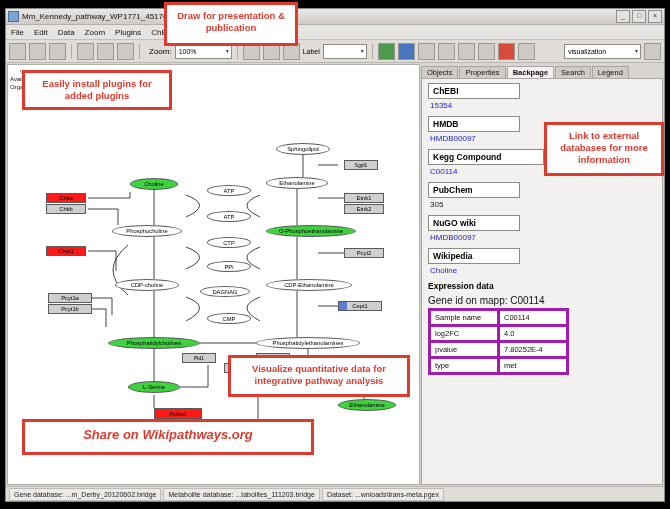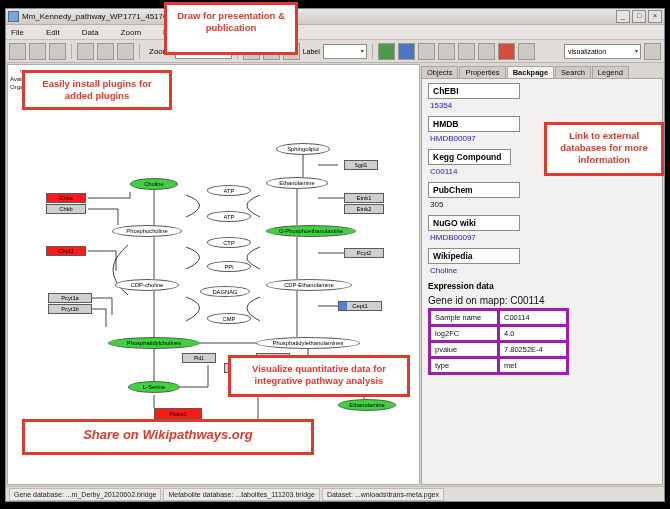--- a/index.html
+++ b/index.html
@@ -18,21 +18,21 @@
     border-bottom:1px solid #b3afaa;display:flex;align-items:center;
     font-size:8px;color:#111;padding:0 2px;flex:none;
   }
   .titlebar .tico{width:9px;height:9px;background:#7aa5d2;border:1px solid #4a6f99;margin-right:3px;}
   .titlebar .ttext{flex:1;white-space:nowrap;overflow:hidden;}
   .winbtns{display:flex;gap:2px;}
   .winbtn{width:12px;height:11px;border:1px solid #8d8d8d;background:#e4e2de;
           font-size:7px;line-height:10px;text-align:center;color:#333;}
   
   .menubar{height:14px;background:#e6e4e0;border-bottom:1px solid #c3bfba;
-           display:flex;align-items:center;font-size:8px;color:#111;flex:none;gap:12px;}
+           display:flex;align-items:center;font-size:8px;color:#111;flex:none;}
   .menubar span{padding:0 5px;}
   
   .toolbar{height:22px;background:#e0ddd9;border-bottom:1px solid #b9b5b0;
            display:flex;align-items:center;gap:3px;padding:0 3px;flex:none;font-size:8px;}
   .tbtn{width:15px;height:15px;border:1px solid #9b9792;background:#efeeec;}
   .tbtn.red{background:#d84a3a;}
   .tbtn.green{background:#4c9a4c;}
   .tbtn.blue{background:#4a76c0;}
   .tbtn.gray{background:#cdcac5;}
   .sep{width:1px;height:15px;background:#b0aca7;margin:0 2px;}
@@ -310,21 +310,21 @@
         <div class="tab">Legend</div>
       </div>
       <div class="panel">
 
         <div class="dbbox">ChEBI</div>
         <div class="dblink">15354</div>
 
         <div class="dbbox">HMDB</div>
         <div class="dblink">HMDB00097</div>
 
-        <div class="dbbox" style="width:83px">Kegg Compound</div>
+        <div class="dbbox" style="width:116px">Kegg Compound</div>
         <div class="dblink">C00114</div>
 
         <div class="dbbox">PubChem</div>
         <div class="dbplain">305</div>
 
         <div class="dbbox">NuGO wiki</div>
         <div class="dblink">HMDB00097</div>
 
         <div class="dbbox">Wikipedia</div>
         <div class="dblink">Choline</div>
@@ -356,17 +356,17 @@
     </div>
   </div>
 
   <div class="statusbar">
     <div class="cell">Gene database: ...m_Derby_20120602.bridge</div>
     <div class="cell">Metabolite database: ...tabolites_111203.bridge</div>
     <div class="cell">Dataset: ...wnloads\trans-meta.pgex</div>
   </div>
 </div>
 
-<div class="callout" style="left:164px;top:2px;width:134px;height:53px;">Draw for presentation &amp; publication</div>
+<div class="callout" style="left:164px;top:2px;width:134px;height:44px;">Draw for presentation &amp; publication</div>
 <div class="callout" style="left:22px;top:70px;width:150px;height:40px;">Easily install plugins for added plugins</div>
 <div class="callout" style="left:544px;top:122px;width:120px;height:54px;">Link  to external databases  for more information</div>
 <div class="callout" style="left:228px;top:355px;width:182px;height:42px;">Visualize quantitative data  for integrative pathway analysis</div>
 <div class="callout big" style="left:22px;top:419px;width:292px;height:36px;">Share on Wikipathways.org</div>
 
 </body></html>

